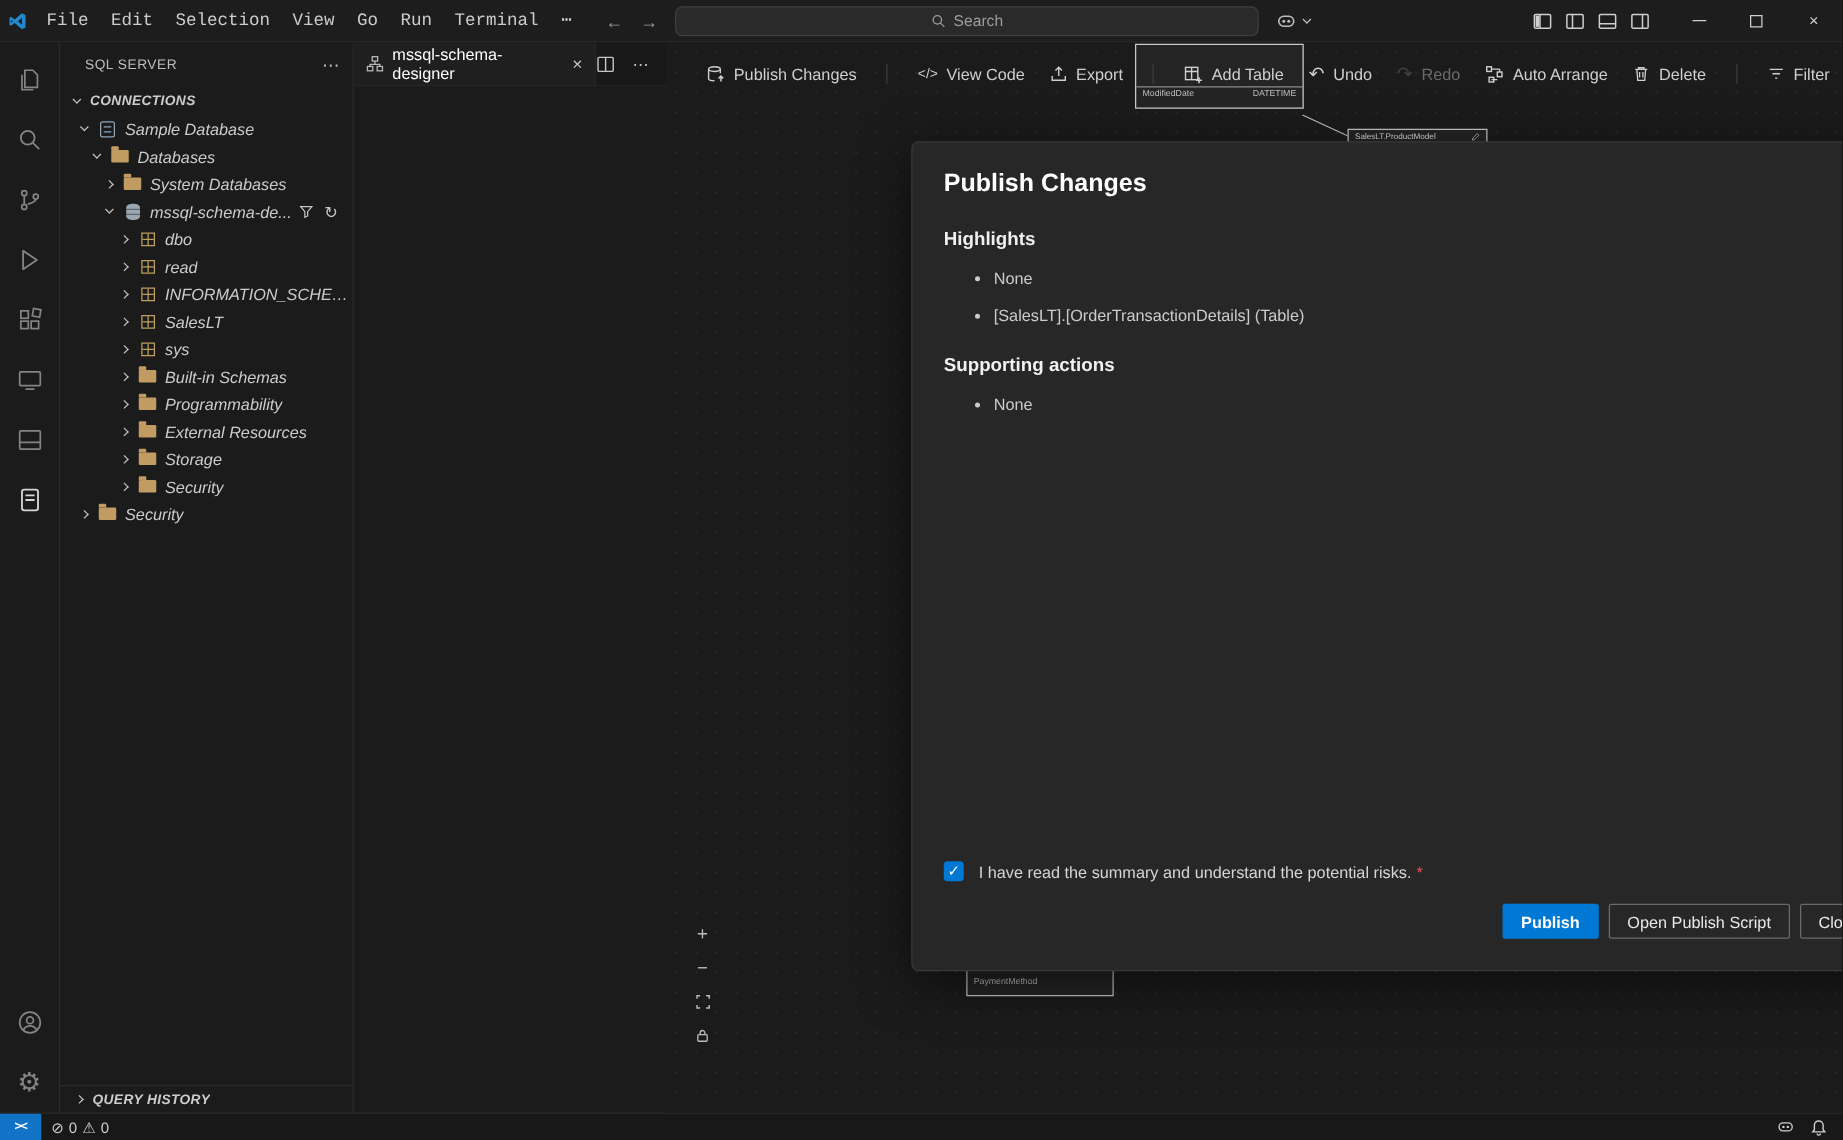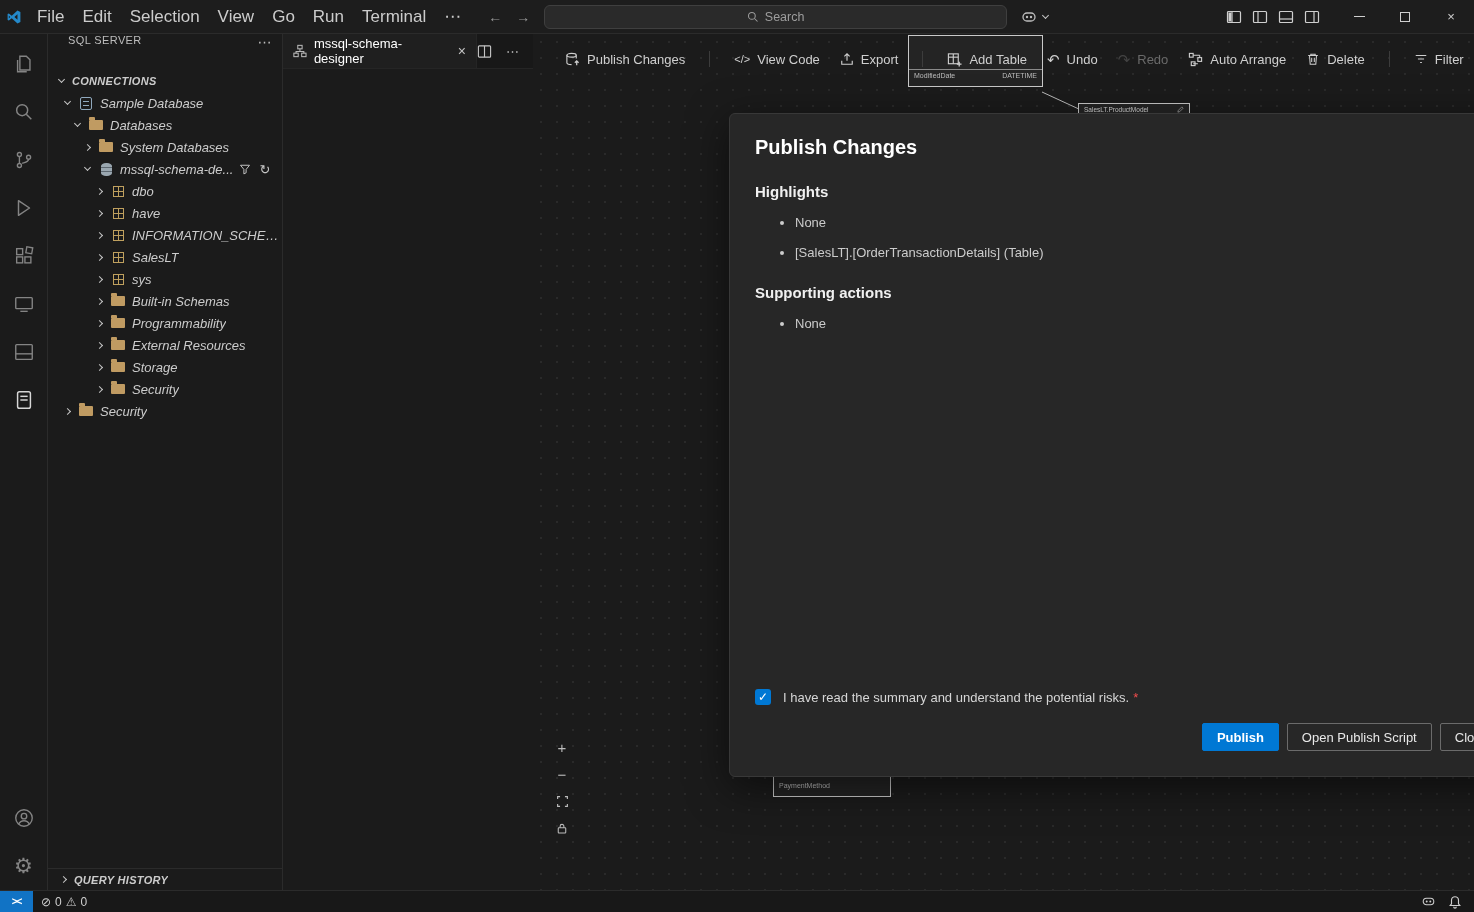--- a/index.html
+++ b/index.html
@@ -3,21 +3,21 @@
 <meta charset="utf-8">
 <style>
   * { margin:0; padding:0; box-sizing:border-box; }
   html,body { width:1474px; height:912px; overflow:hidden; background:#111; }
   body { font-family:"Liberation Sans", sans-serif; color:#cccccc; font-size:13px; }
   .window { width:1474px; height:912px; display:flex; flex-direction:column; background:#1b1b1b; }
 
   
   .titlebar { height:34px; background:#1d1d1d; border-bottom:1px solid #2b2b2b; display:flex; align-items:center; flex:0 0 34px; }
   .vscode-logo { width:34px; display:flex; justify-content:center; }
-  .menu-item { padding:0 9px; height:24px; line-height:24px; color:#cccccc; font-size:17px; border-radius:4px; cursor:default; }
+  .menu-item { padding:0 9px; height:24px; line-height:24px; color:#cccccc; font-size:14px; border-radius:4px; cursor:default;font-family:Liberation Mono, monospace; }
   .nav-arrows { display:flex; gap:14px; margin:0 14px 0 18px; color:#9a9a9a; font-size:14px; }
   .searchbox { width:562px; height:24px; background:#2a2a2a; border:1px solid #3f3f3f; border-radius:6px; display:flex; align-items:center; justify-content:center; gap:6px; color:#9d9d9d; font-size:12.5px; }
   .tb-right { margin-left:auto; display:flex; align-items:center; }
   .copilot-btn { display:flex; align-items:center; gap:3px; margin-left:14px; color:#bdbdbd; }
   .layout-icons { display:flex; gap:10px; margin:0 16px 0 170px; }
   .win-controls { display:flex; }
   .win-btn { width:46px; height:33px; display:flex; align-items:center; justify-content:center; color:#cfcfcf; }
   .minim { width:11px; height:1px; background:#cfcfcf; display:inline-block; }
   .winbox { width:10px; height:10px; border:1px solid #cfcfcf; display:inline-block; }
 
@@ -26,21 +26,21 @@
 
   
   .activitybar { width:48px; background:#1b1b1b; border-right:1px solid #2b2b2b; display:flex; flex-direction:column; align-items:center; padding-top:6px; }
   .ab-icon { width:48px; height:48px; display:flex; align-items:center; justify-content:center; color:#848484; }
   .ab-icon.active { color:#d7d7d7; }
   .ab-bottom { margin-top:auto; display:flex; flex-direction:column; align-items:center; }
   .gear-glyph { font-size:21px; color:#848484; }
 
   
   .sidebar { width:235px; background:#1b1b1b; border-right:1px solid #2b2b2b; display:flex; flex-direction:column; }
-  .sb-header { height:36px; display:flex; padding:0 10px 0 20px; color:#bdbdbd; font-size:11px; letter-spacing:.4px;gap:22px; }
+  .sb-header { height:36px; display:flex; align-items:center; padding:0 10px 0 20px; color:#bdbdbd; font-size:11px; letter-spacing:.4px;gap:22px; }
   .sb-more { margin-left:auto; color:#bdbdbd; font-size:14px; }
   .tree { flex:1; overflow:hidden; }
   .row { height:22px; display:flex; align-items:center; cursor:pointer; }
   .lvl0{padding-left:8px}.lvl1{padding-left:14px}.lvl2{padding-left:24px}.lvl3{padding-left:34px}.lvl4{padding-left:46px}
   .chev { width:5px; height:5px; border-right:1.4px solid #c5c5c5; border-bottom:1.4px solid #c5c5c5; display:inline-block; transform:rotate(-45deg); margin:0 8px 0 3px; flex:0 0 auto; }
   .chev.down { transform:rotate(45deg); margin-top:-3px; }
   .lbl { white-space:nowrap; overflow:hidden; text-overflow:ellipsis; color:#cccccc;font-style:italic; }
   .section-lbl { font-weight:bold; font-size:11px; color:#cccccc; letter-spacing:.3px; }
   .ticon { flex:0 0 16px; margin-right:6px; display:flex; justify-content:center; }
   .i-folder { position:relative; width:14px; height:10px; background:#c09b62; border-radius:1px; }
@@ -299,21 +299,21 @@
           <span class="ticon">
               <span class="i-schema"></span>
             </span>
           <span class="lbl">dbo</span>
         </div>
         <div class="row lvl4">
           <span class="chev"></span>
           <span class="ticon">
               <span class="i-schema"></span>
             </span>
-          <span class="lbl">have</span>
+          <span class="lbl">read</span>
         </div>
         <div class="row lvl4">
           <span class="chev"></span>
           <span class="ticon">
               <span class="i-schema"></span>
             </span>
           <span class="lbl">INFORMATION_SCHEMA</span>
         </div>
         <div class="row lvl4">
           <span class="chev"></span>

